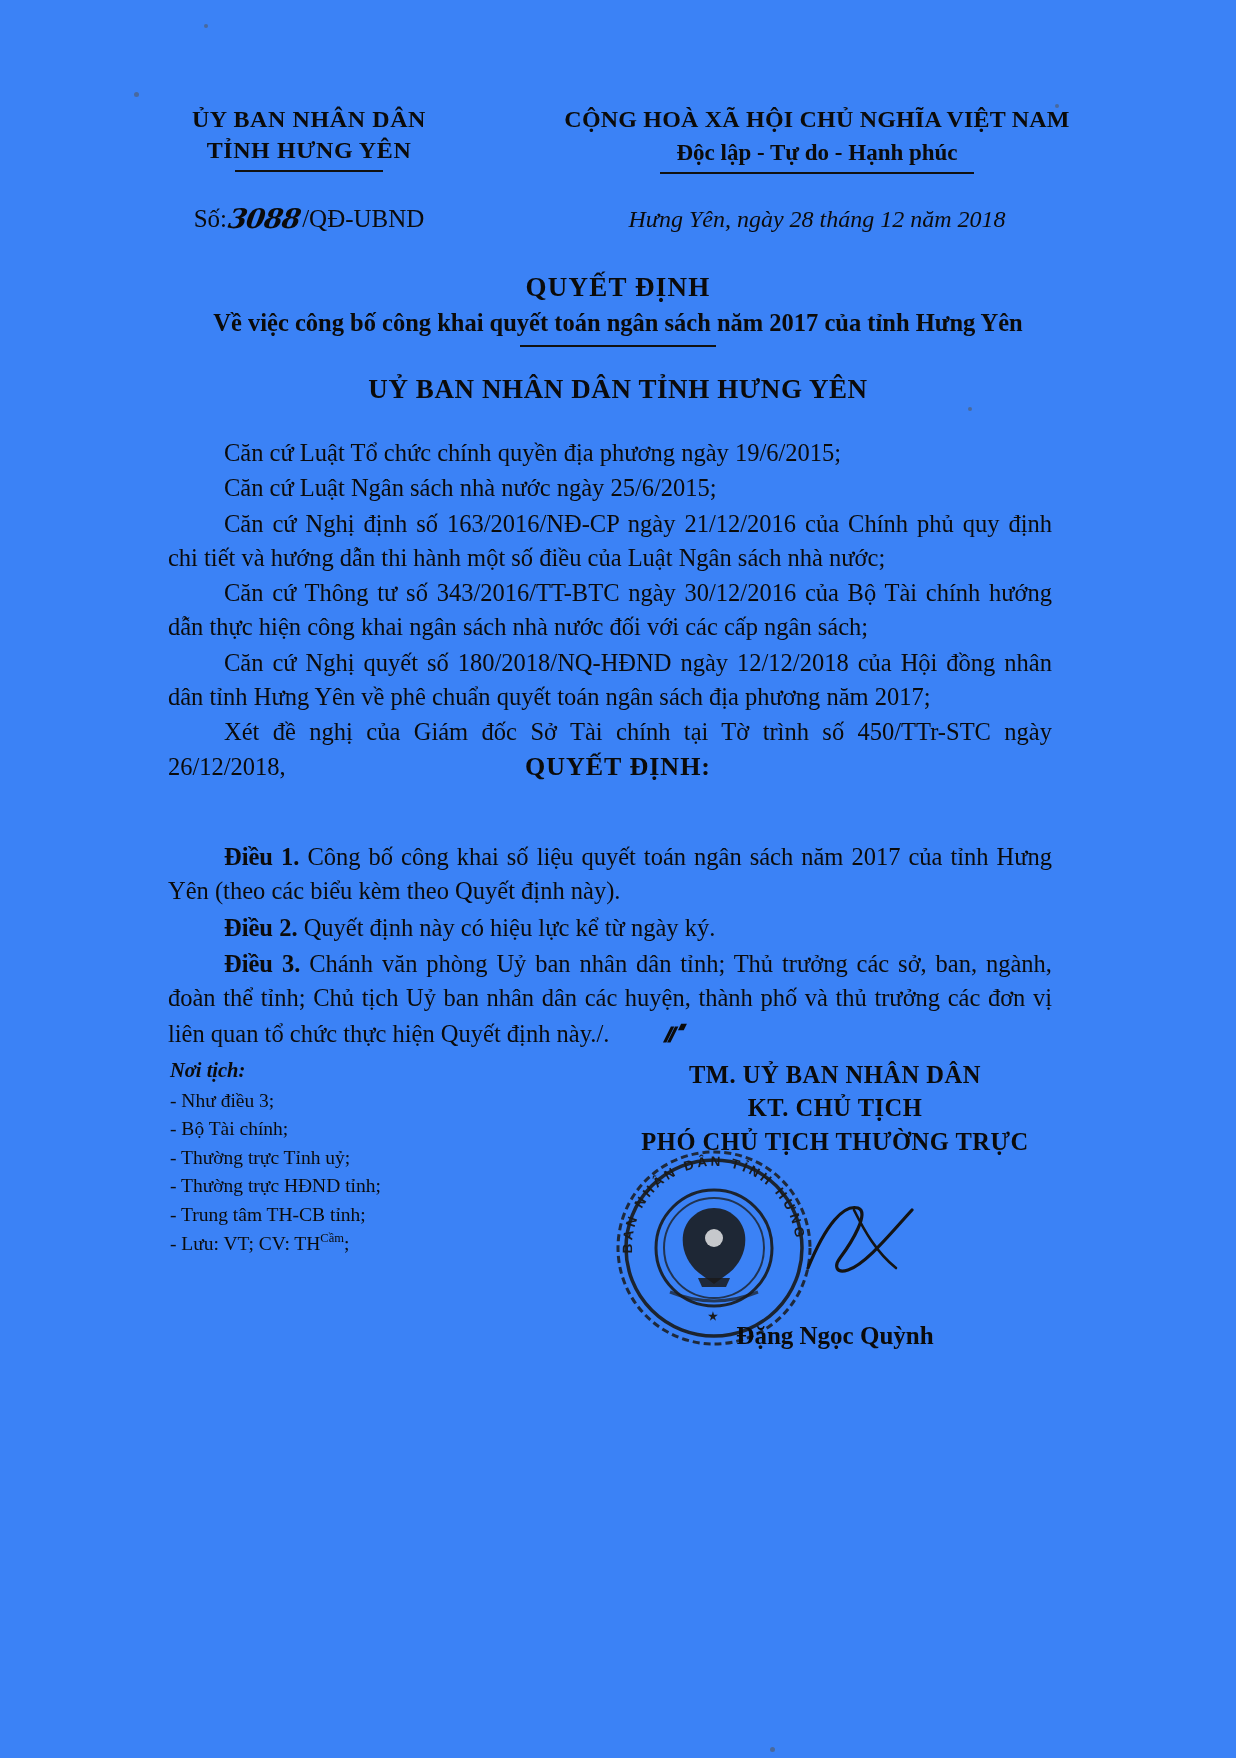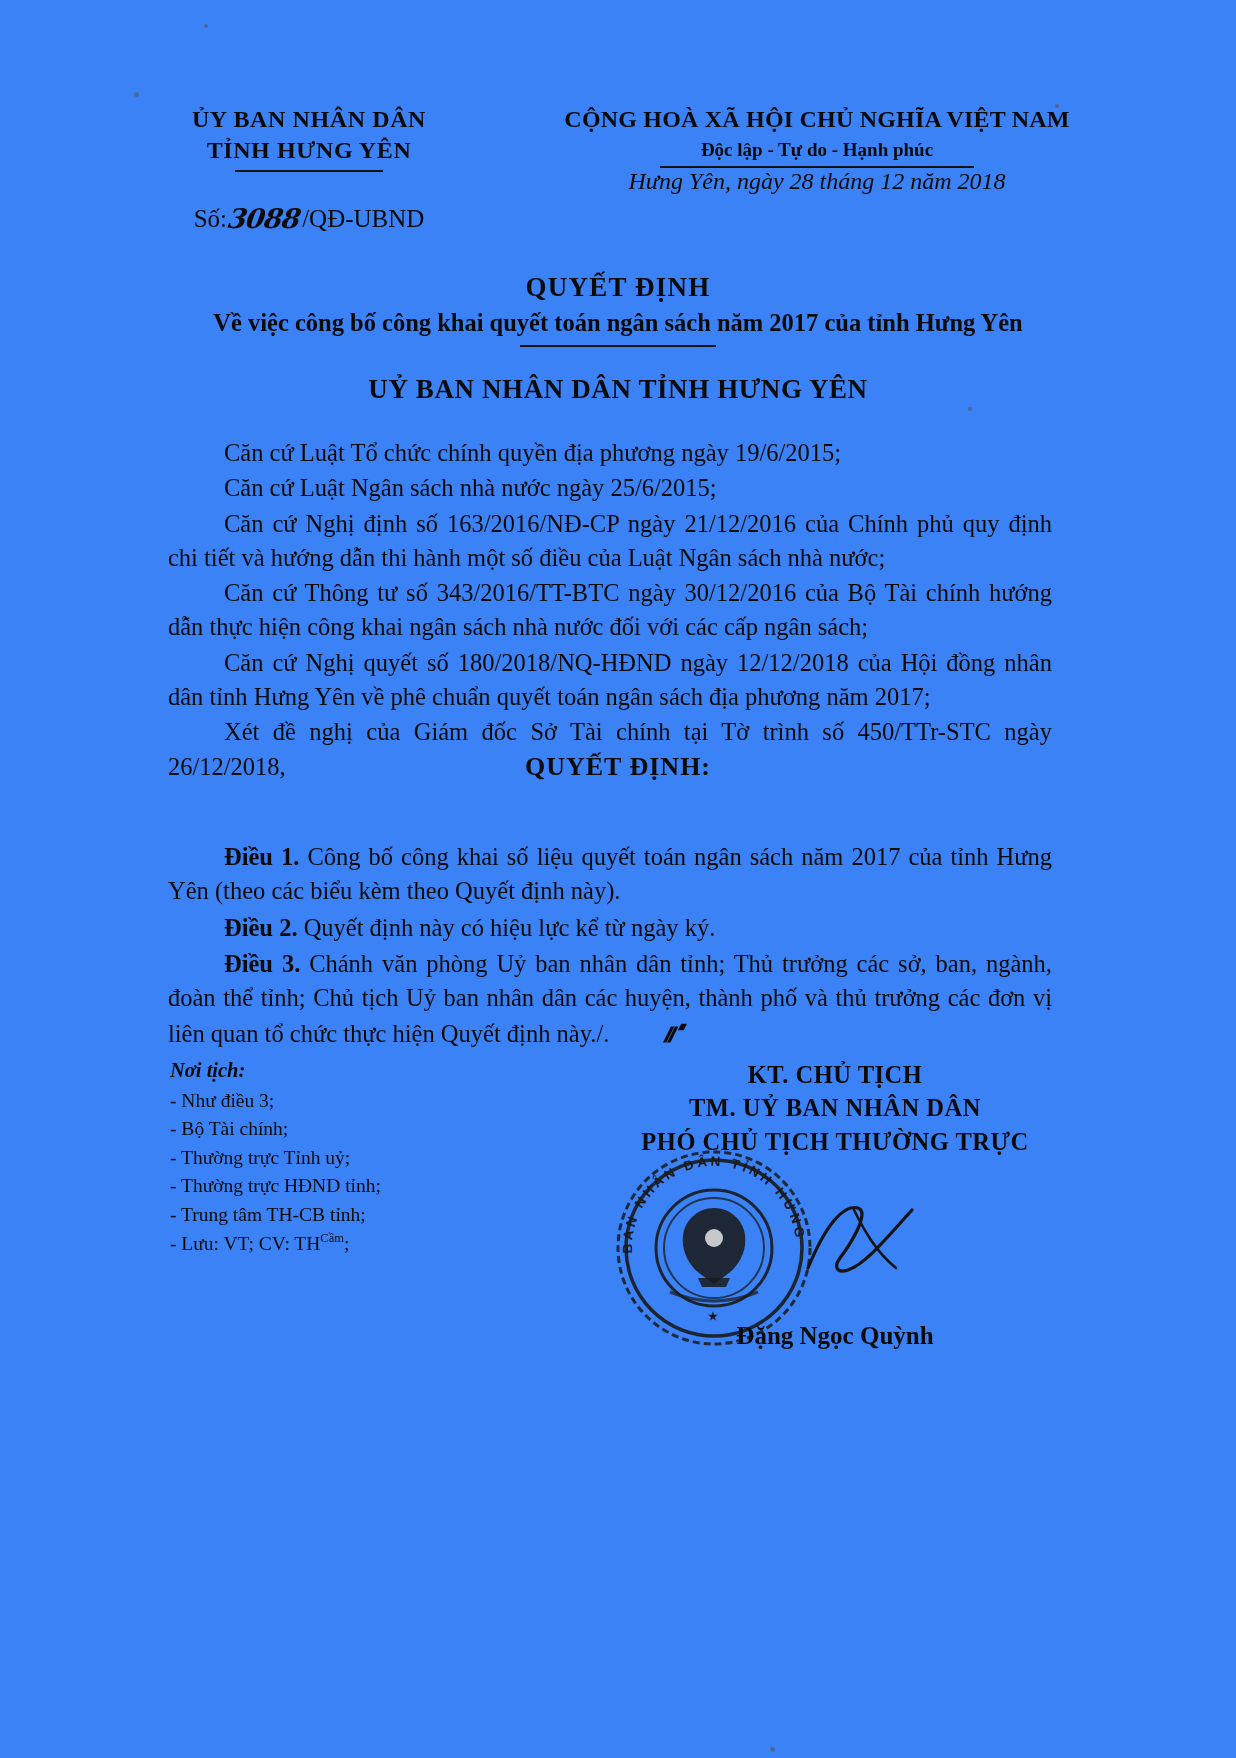--- a/index.html
+++ b/index.html
@@ -53,21 +53,21 @@
     white-space: pre-line;
   }
   .nation-name {
     font-weight: bold;
     font-size: 24px;
     letter-spacing: .2px;
     line-height: 1.28;
   }
   .nation-motto {
     font-weight: bold;
-    font-size: 19px;
+    font-size: 23px;
     line-height: 1.35;
     margin-top: 2px;
   }
   .rule {
     height: 2px;
     background: #111;
     margin: 4px auto 0;
   }
   .rule-left  { width: 148px; }
   .rule-right { width: 314px; }
@@ -82,20 +82,21 @@
     font-family: "DejaVu Serif", serif;
     font-style: italic;
     font-weight: bold;
     font-size: 27px;
     letter-spacing: -1px;
     transform: skewX(-9deg) translateY(1px);
     display: inline-block;
     padding: 0 2px;
   }
   .place-date {
+    margin-top: 32px;
     font-style: italic;
     font-size: 24px;
   }
 
   
   .title-block {
     position: absolute;
     top: 272px;
     left: 0;
     width: 100%;
@@ -306,22 +307,22 @@
       <li>- Như điều 3;</li>
       <li>- Bộ Tài chính;</li>
       <li>- Thường trực Tỉnh uỷ;</li>
       <li>- Thường trực HĐND tỉnh;</li>
       <li>- Trung tâm TH-CB tỉnh;</li>
       <li><span>- Lưu: VT; CV: TH</span><span class="sup">Cầm</span><span>;</span></li>
     </ul>
   </div>
 
   <div class="signature">
+    <div class="s-line">TM. UỶ BAN NHÂN DÂN</div>
     <div class="s-line">KT. CHỦ TỊCH</div>
-    <div class="s-line">TM. UỶ BAN NHÂN DÂN</div>
     <div class="s-line">PHÓ CHỦ TỊCH THƯỜNG TRỰC</div>
   </div>
 
   <div class="seal">
     <svg width="212" height="212" viewBox="0 0 212 212" aria-hidden="true">
       <defs>
         <path id="sealArcTop" d="M 24,106 A 82,82 0 0 1 188,106" fill="none"></path>
         <path id="sealArcBot" d="M 34,106 A 72,72 0 0 0 178,106" fill="none"></path>
       </defs>
       <circle cx="106" cy="106" r="96" fill="none" stroke="#1a1a1a" stroke-width="3" stroke-dasharray="7 4" opacity=".85"></circle>

